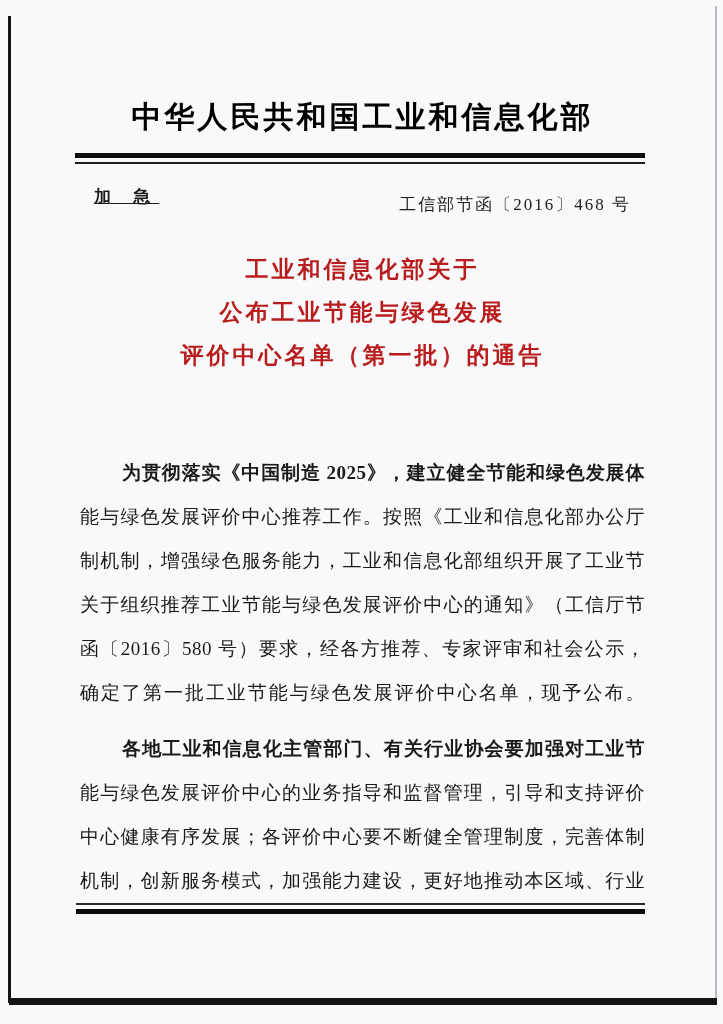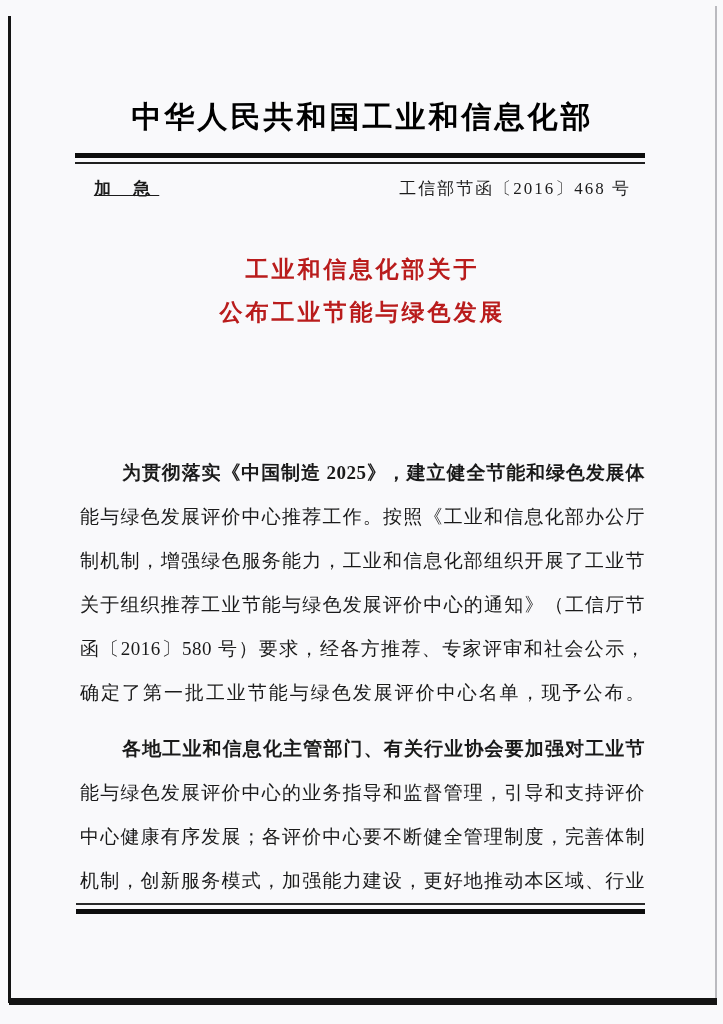--- a/index.html
+++ b/index.html
@@ -52,20 +52,21 @@
     position: absolute; top: 176px; left: 0; width: 565px;
     box-sizing: border-box; padding: 0 14px 0 14px;
     display: flex; justify-content: space-between; align-items: center;
     font-size: 17px; line-height: 26px;
   }
   .urgency {
     font-weight: 700; letter-spacing: 9px; text-decoration: underline;
   }
   .doc-number {
     letter-spacing: 2px;
+    margin-top: 16px;
   }
   .doc-title {
     position: absolute; top: 248px; left: 0; width: 565px;
     text-align: center; font-weight: 700; font-size: 23px;
     color: #b91c1c;
   }
   .doc-title-line {
     line-height: 43px; letter-spacing: 3px;
   }
   .body-text {
@@ -108,20 +109,21 @@
     <div class="rule-thin"></div>
 
     <div class="meta-row">
       <span class="urgency">加 急</span>
       <span class="doc-number">工信部节函〔2016〕468 号</span>
     </div>
 
     <div class="doc-title">
       <div class="doc-title-line">工业和信息化部关于</div>
       <div class="doc-title-line">公布工业节能与绿色发展</div>
+      <div class="doc-title-line">评价中心名单（第一批）的通告</div>
     </div>
 
     <div class="body-text">
       <div class="para">
         <div class="bline indent">为贯彻落实《中国制造 2025》，建立健全节能和绿色发展体</div>
         <div class="bline">能与绿色发展评价中心推荐工作。按照《工业和信息化部办公厅</div>
         <div class="bline">制机制，增强绿色服务能力，工业和信息化部组织开展了工业节</div>
         <div class="bline">关于组织推荐工业节能与绿色发展评价中心的通知》（工信厅节</div>
         <div class="bline">函〔2016〕580 号）要求，经各方推荐、专家评审和社会公示，</div>
         <div class="bline">确定了第一批工业节能与绿色发展评价中心名单，现予公布。</div>

